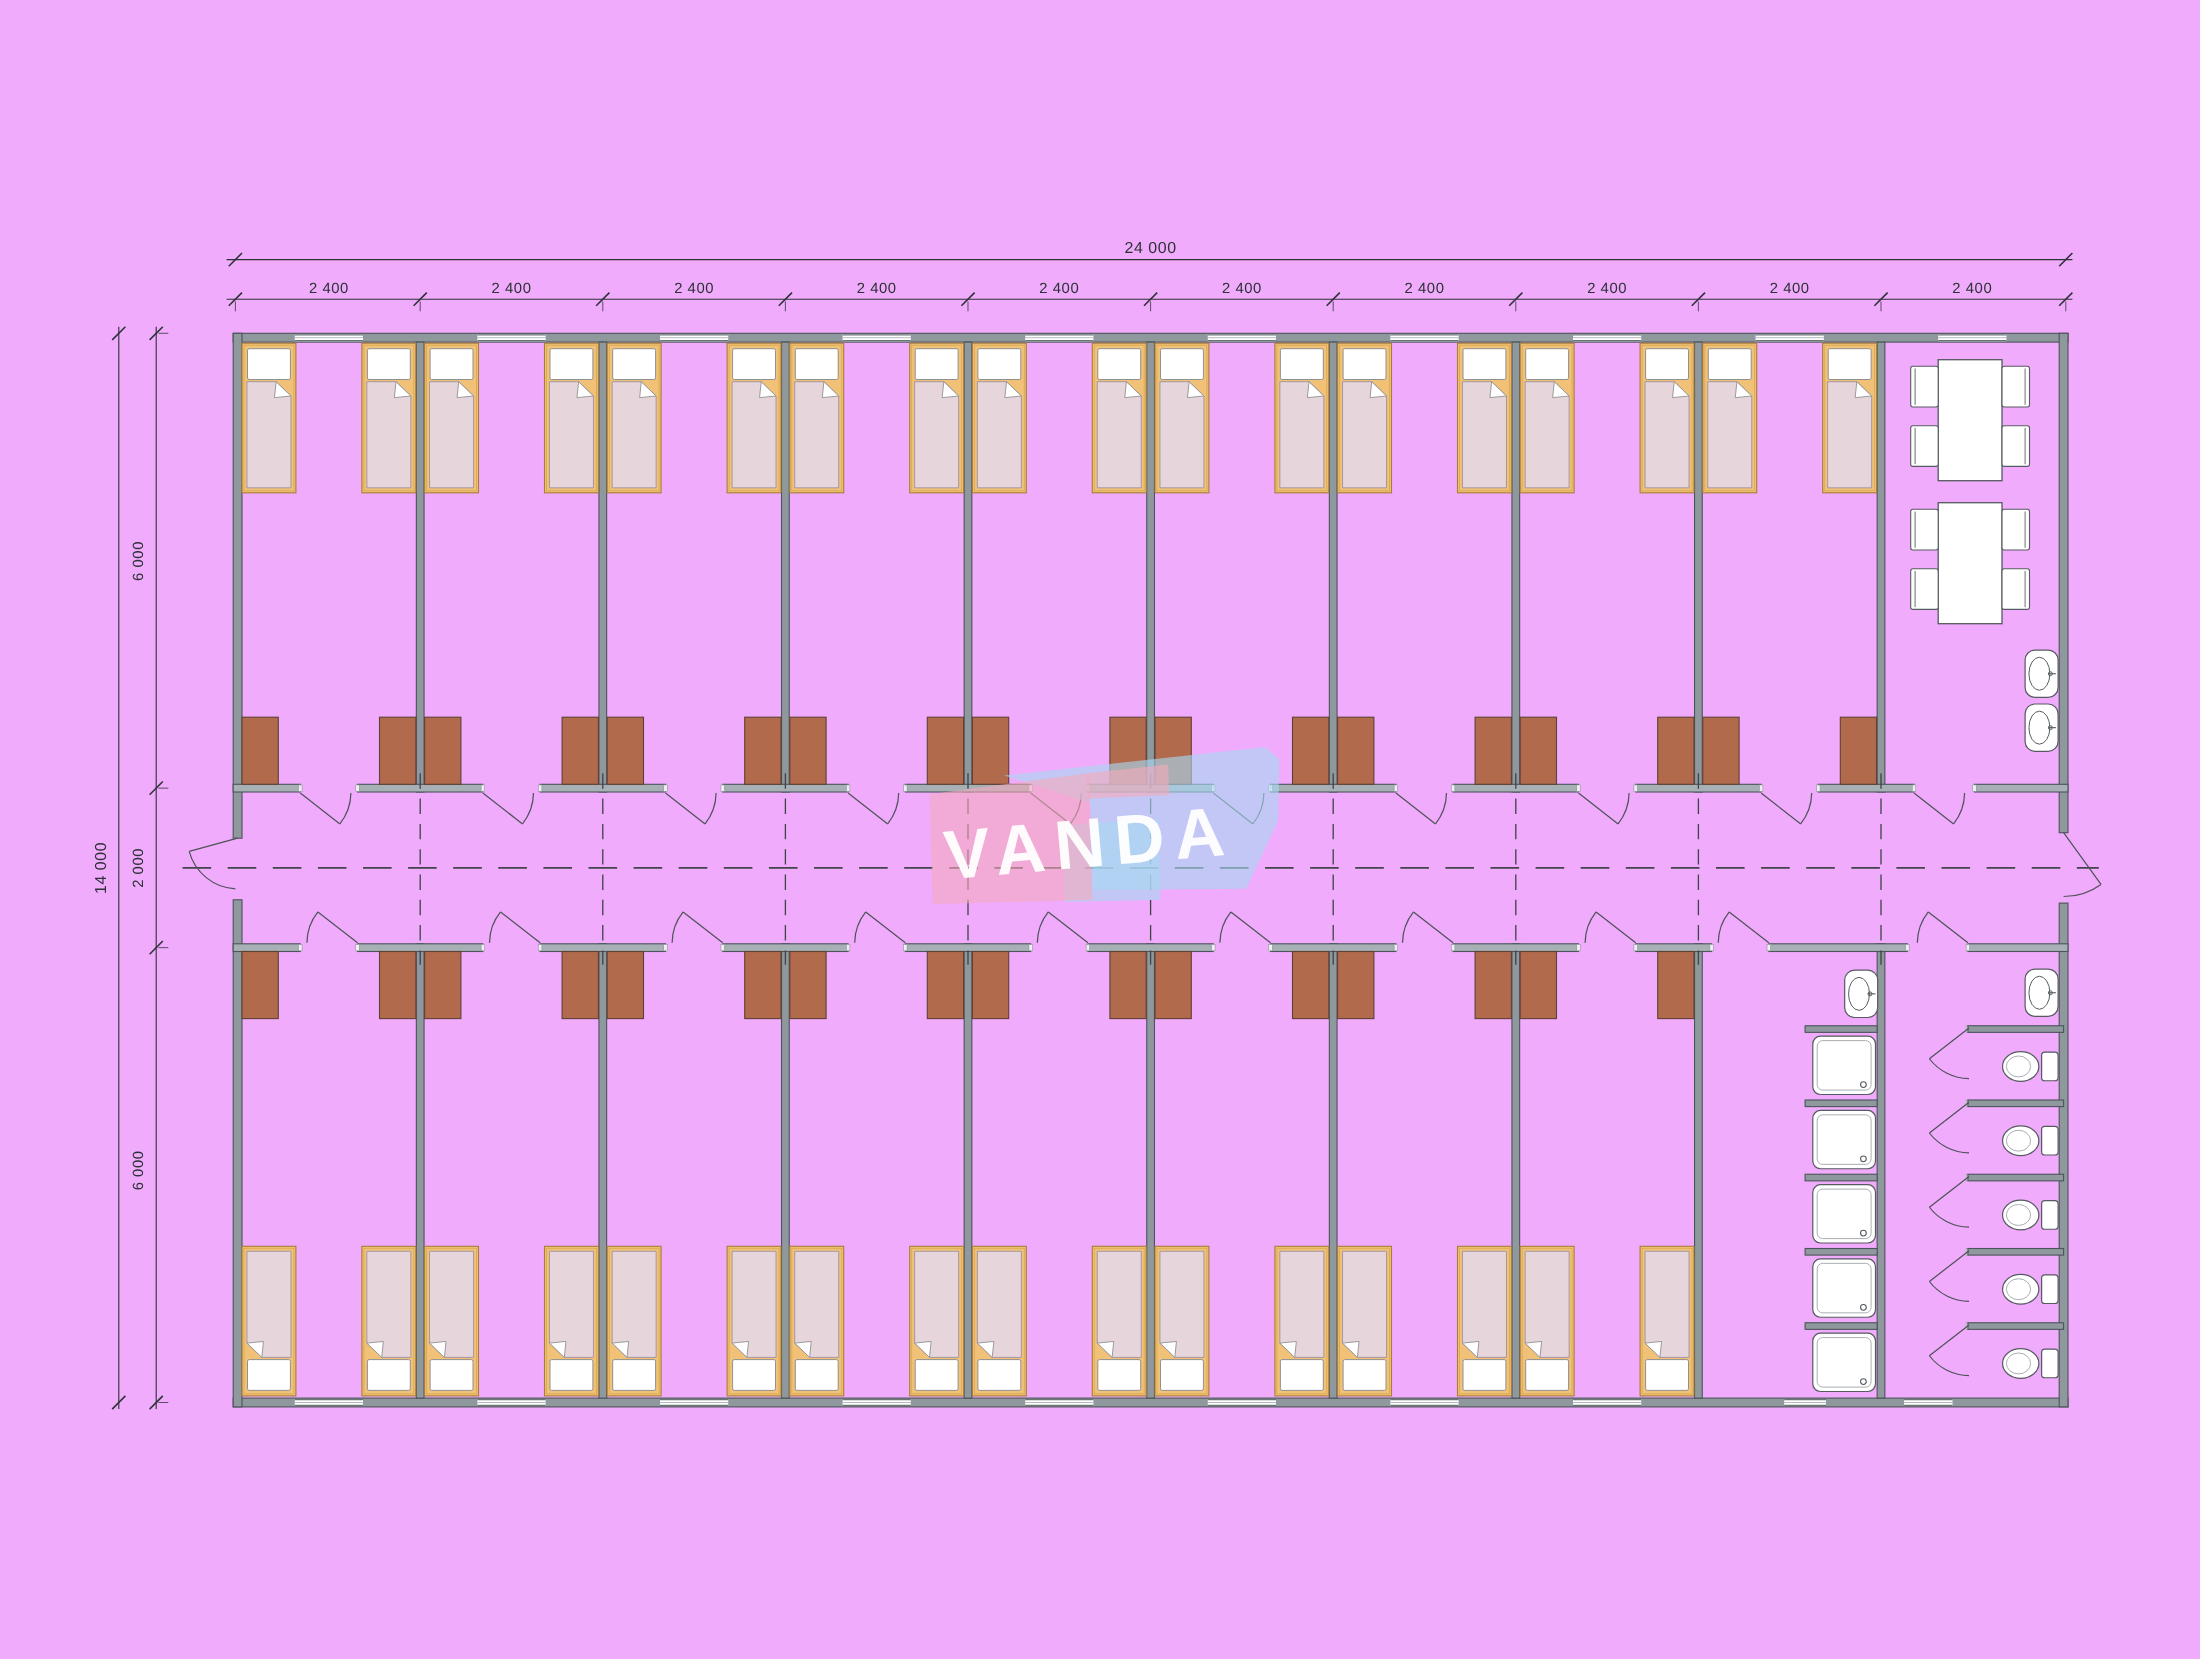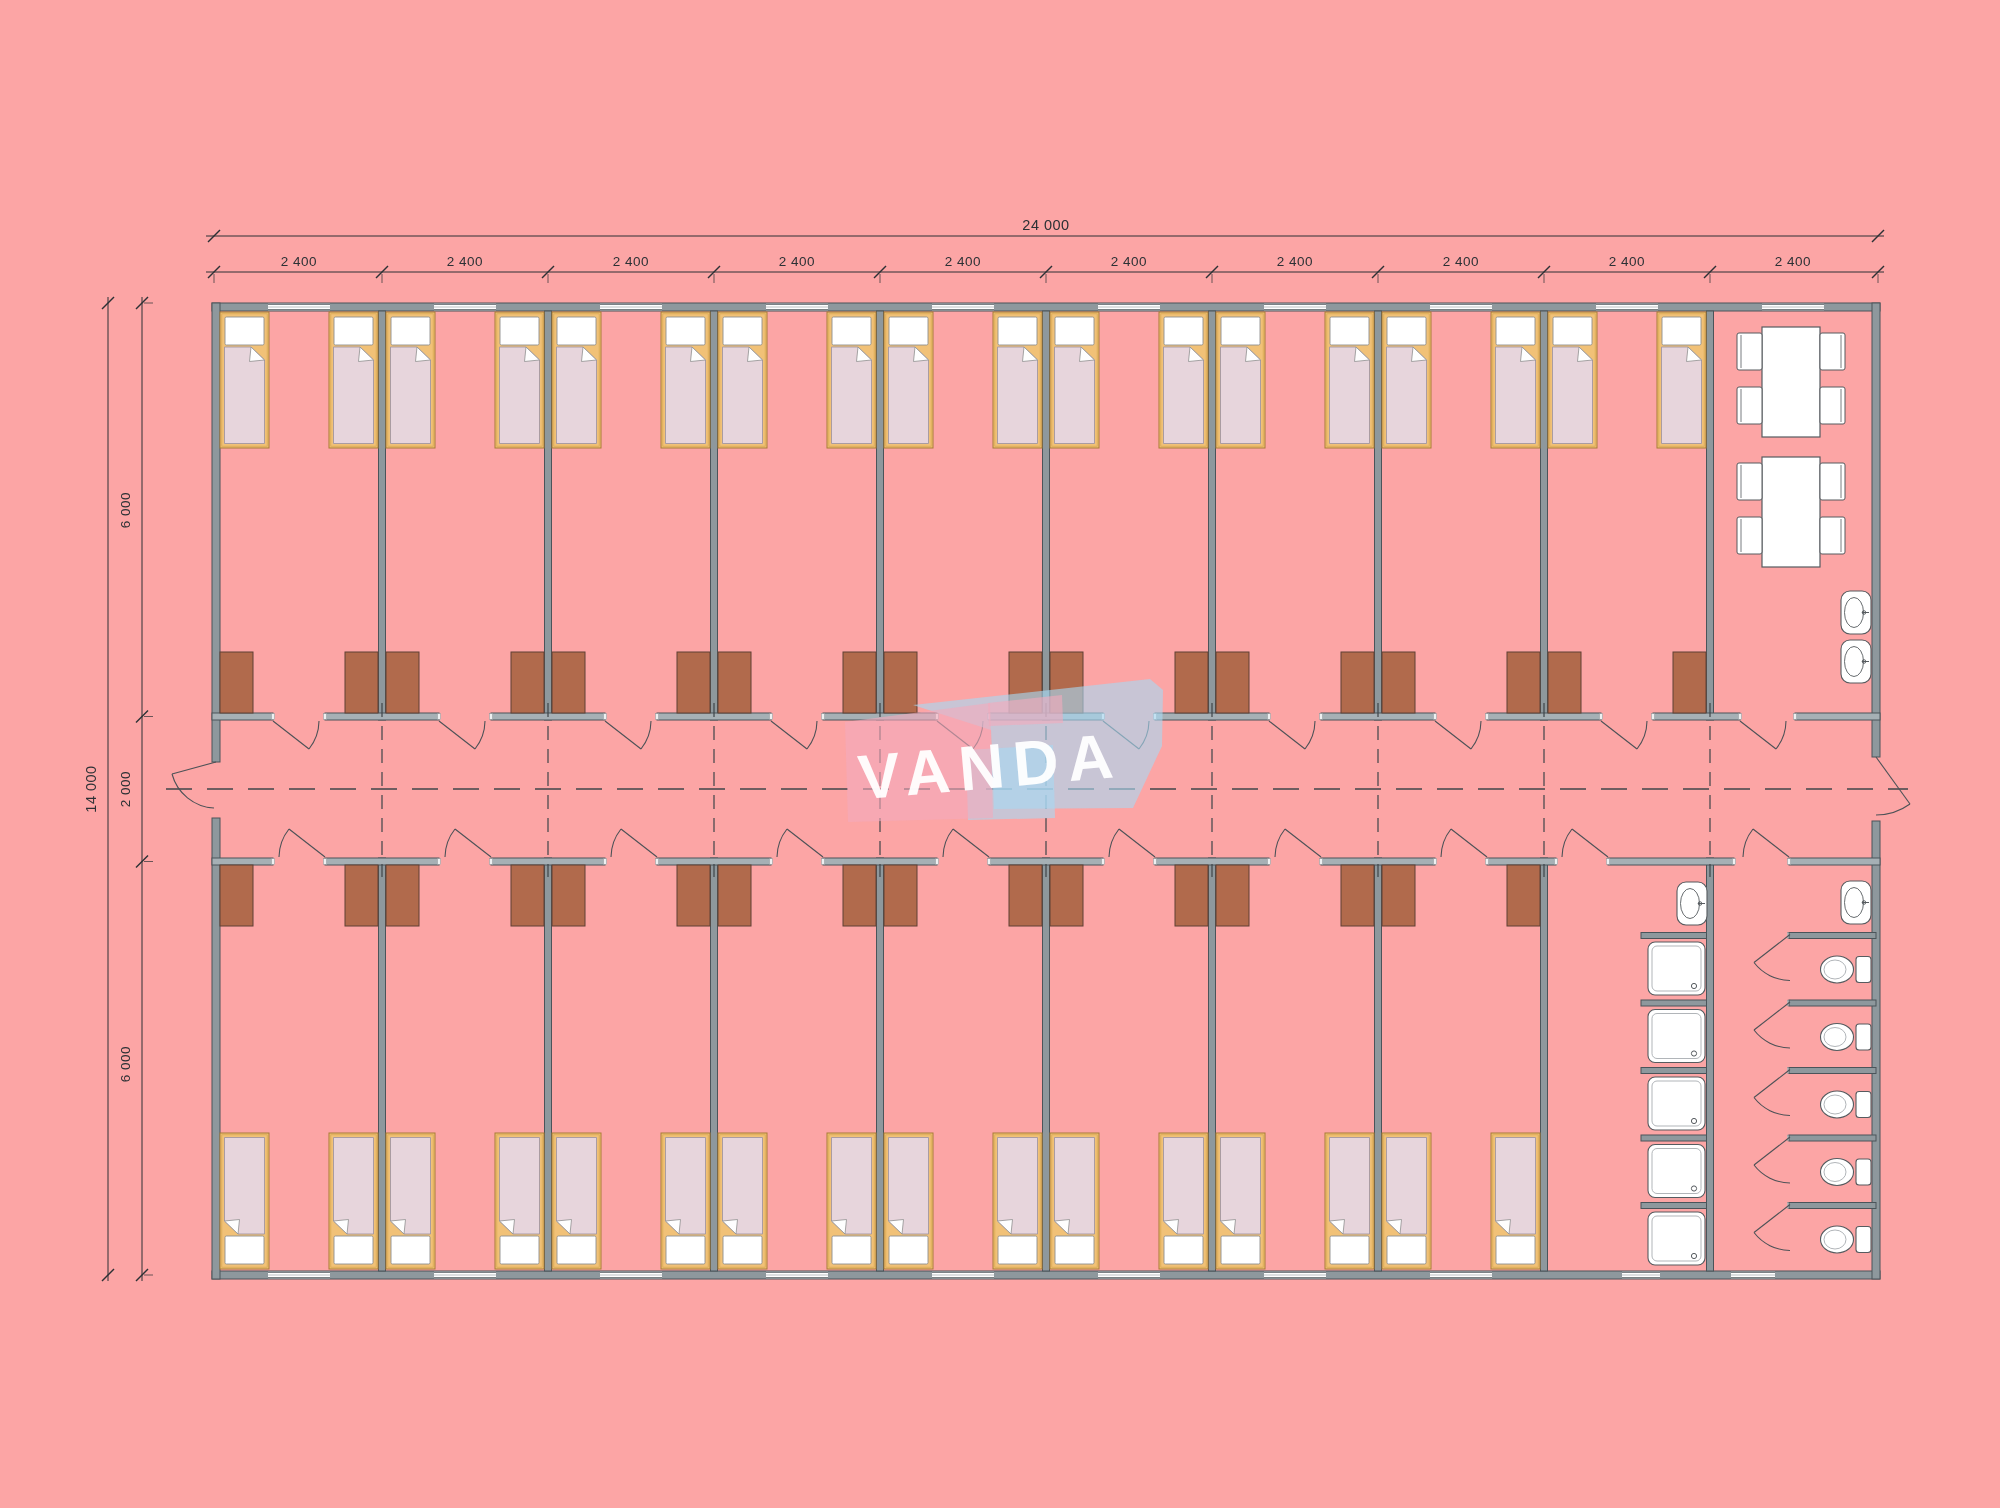--- a/index.html
+++ b/index.html
@@ -1,16 +1,16 @@
 <!DOCTYPE html>
 <html><head>
 <meta charset="utf-8">
 <style>
   html,body{margin:0;padding:0;background:#ffffff;}
-  .canvas{position:relative;width:2000px;height:1508px;background:#fca5a5;overflow:hidden;
+  .canvas{position:relative;width:2000px;height:1508px;background:#f0abfc;overflow:hidden;
           font-family:"Liberation Sans", sans-serif;}
   svg text{font-family:"Liberation Sans", sans-serif;}
 </style>
 </head>
 <body>
 
 <div class="canvas">
   <svg id="plan" width="2000" height="1508" viewBox="0 0 2000 1508">
       <g>
         <rect x="212" y="303" width="1668" height="8" fill="#8e989d" stroke="#4b545a" stroke-width="1"></rect>

